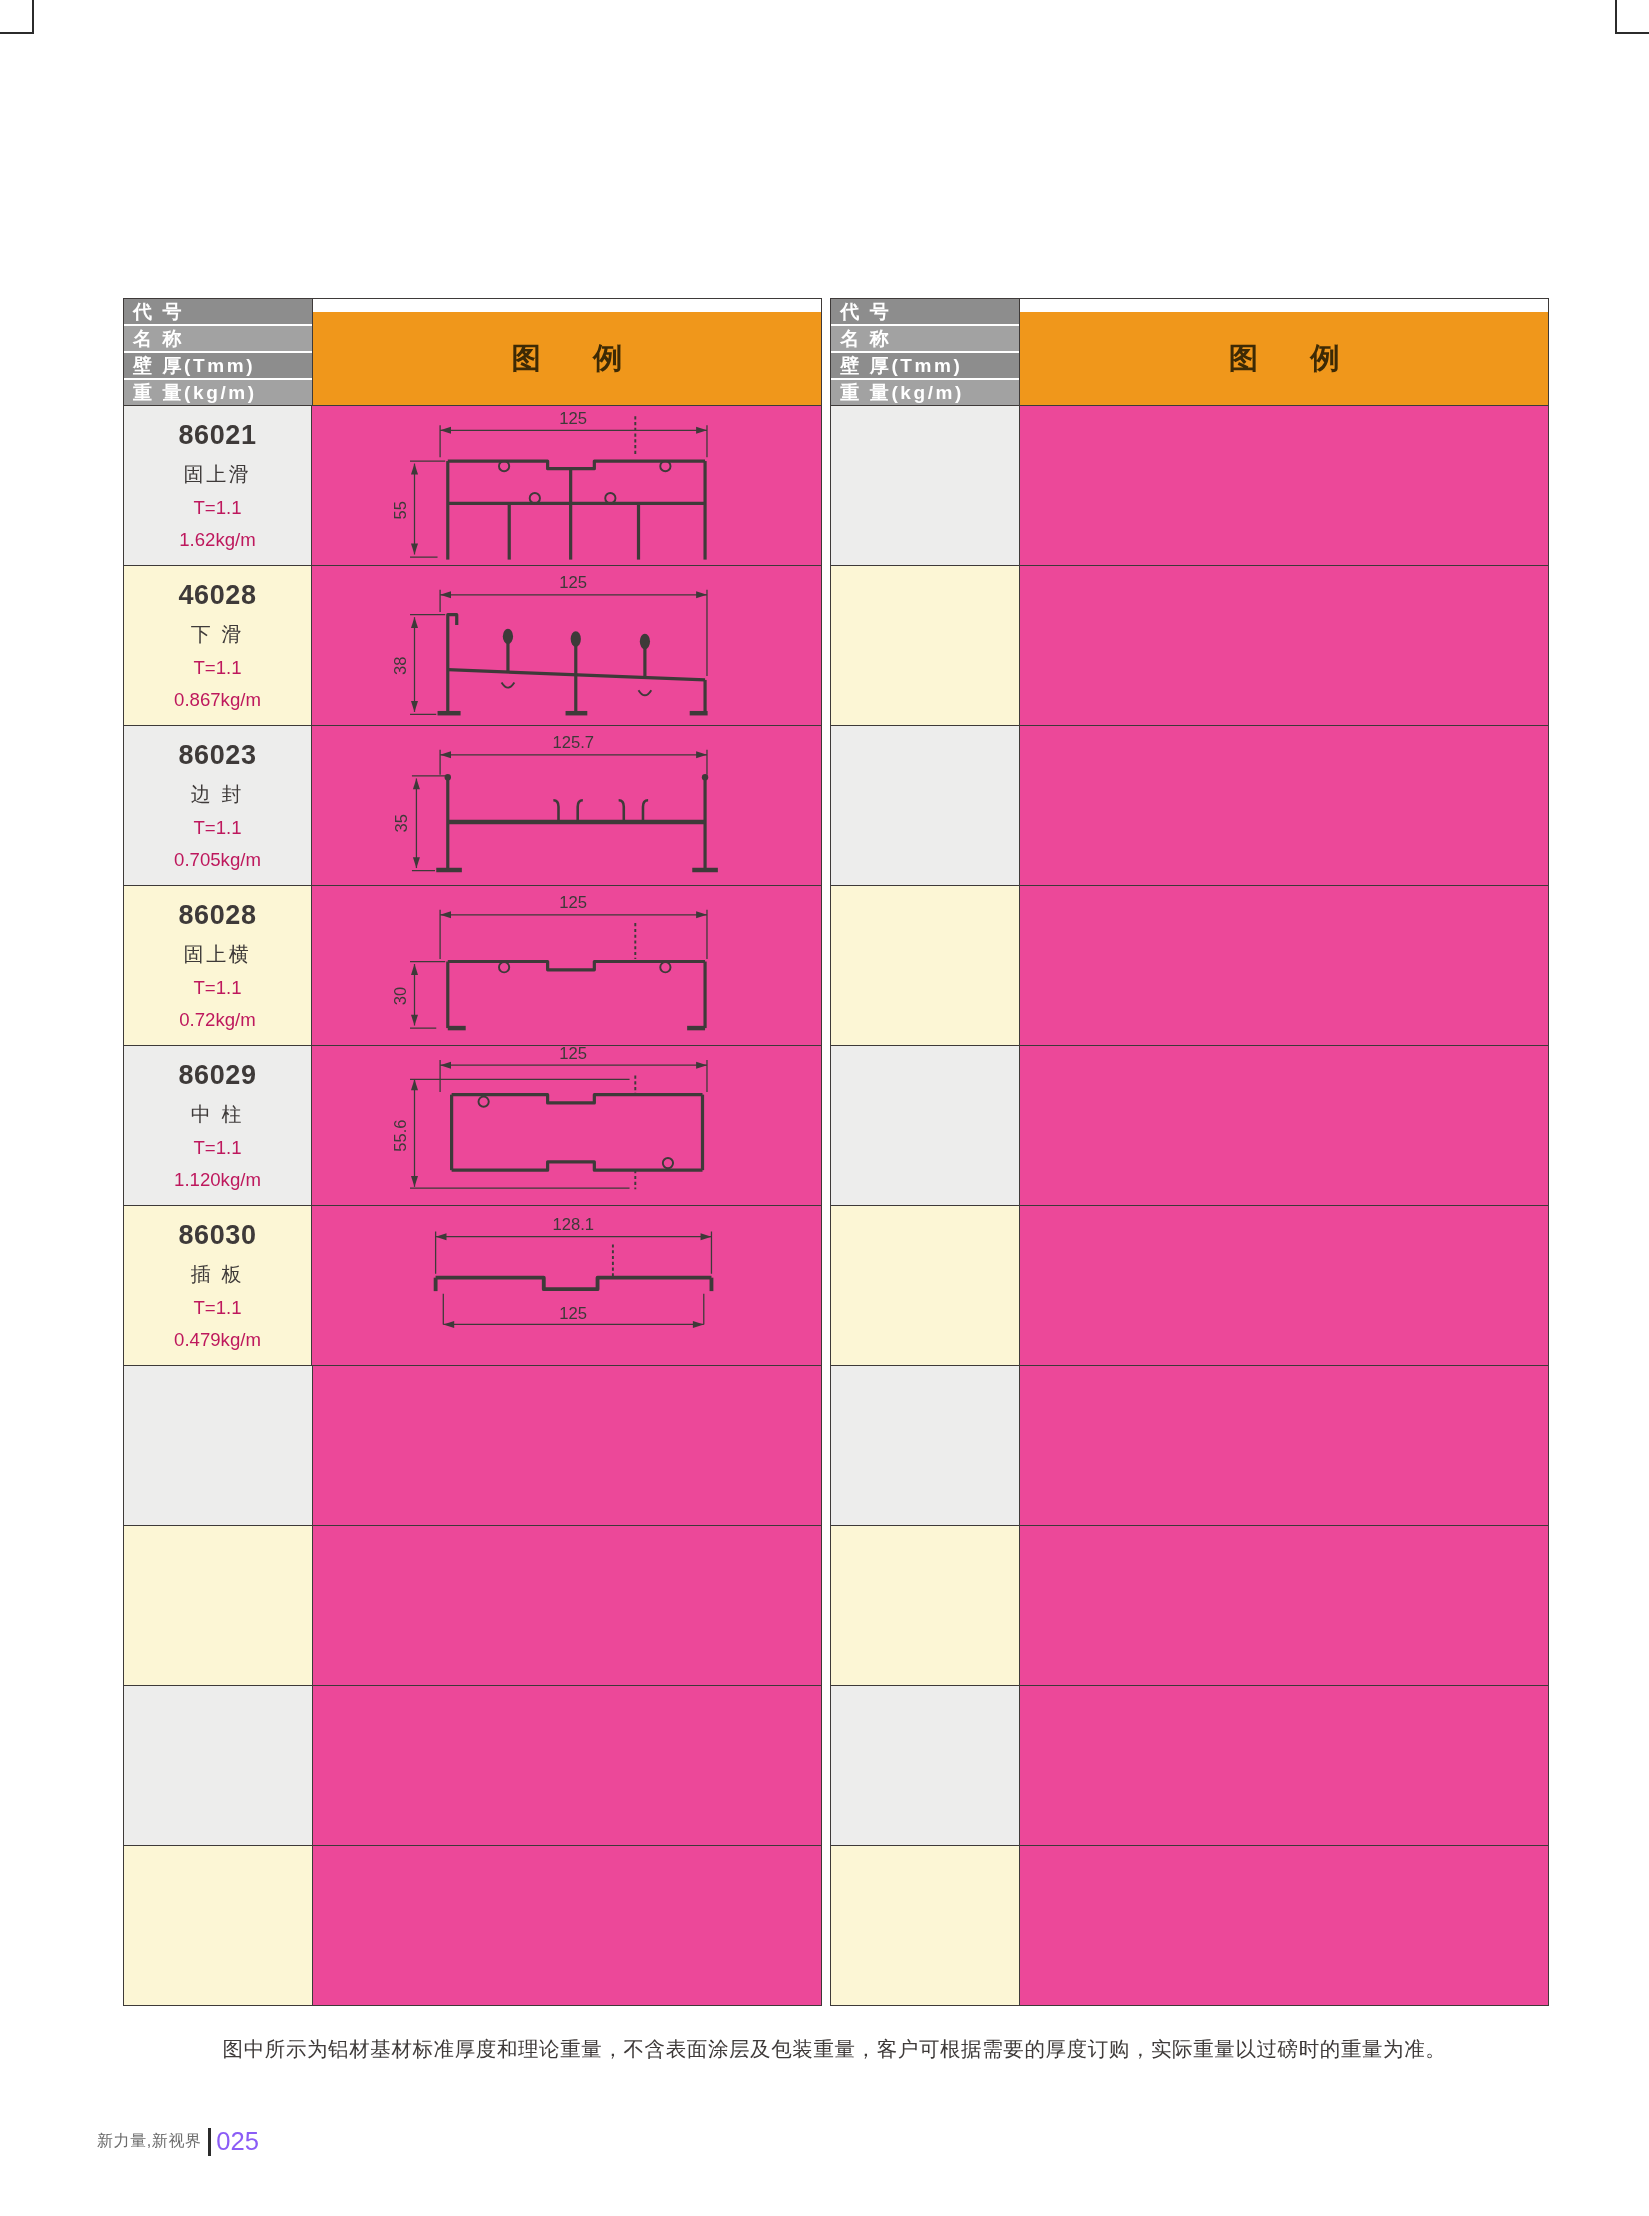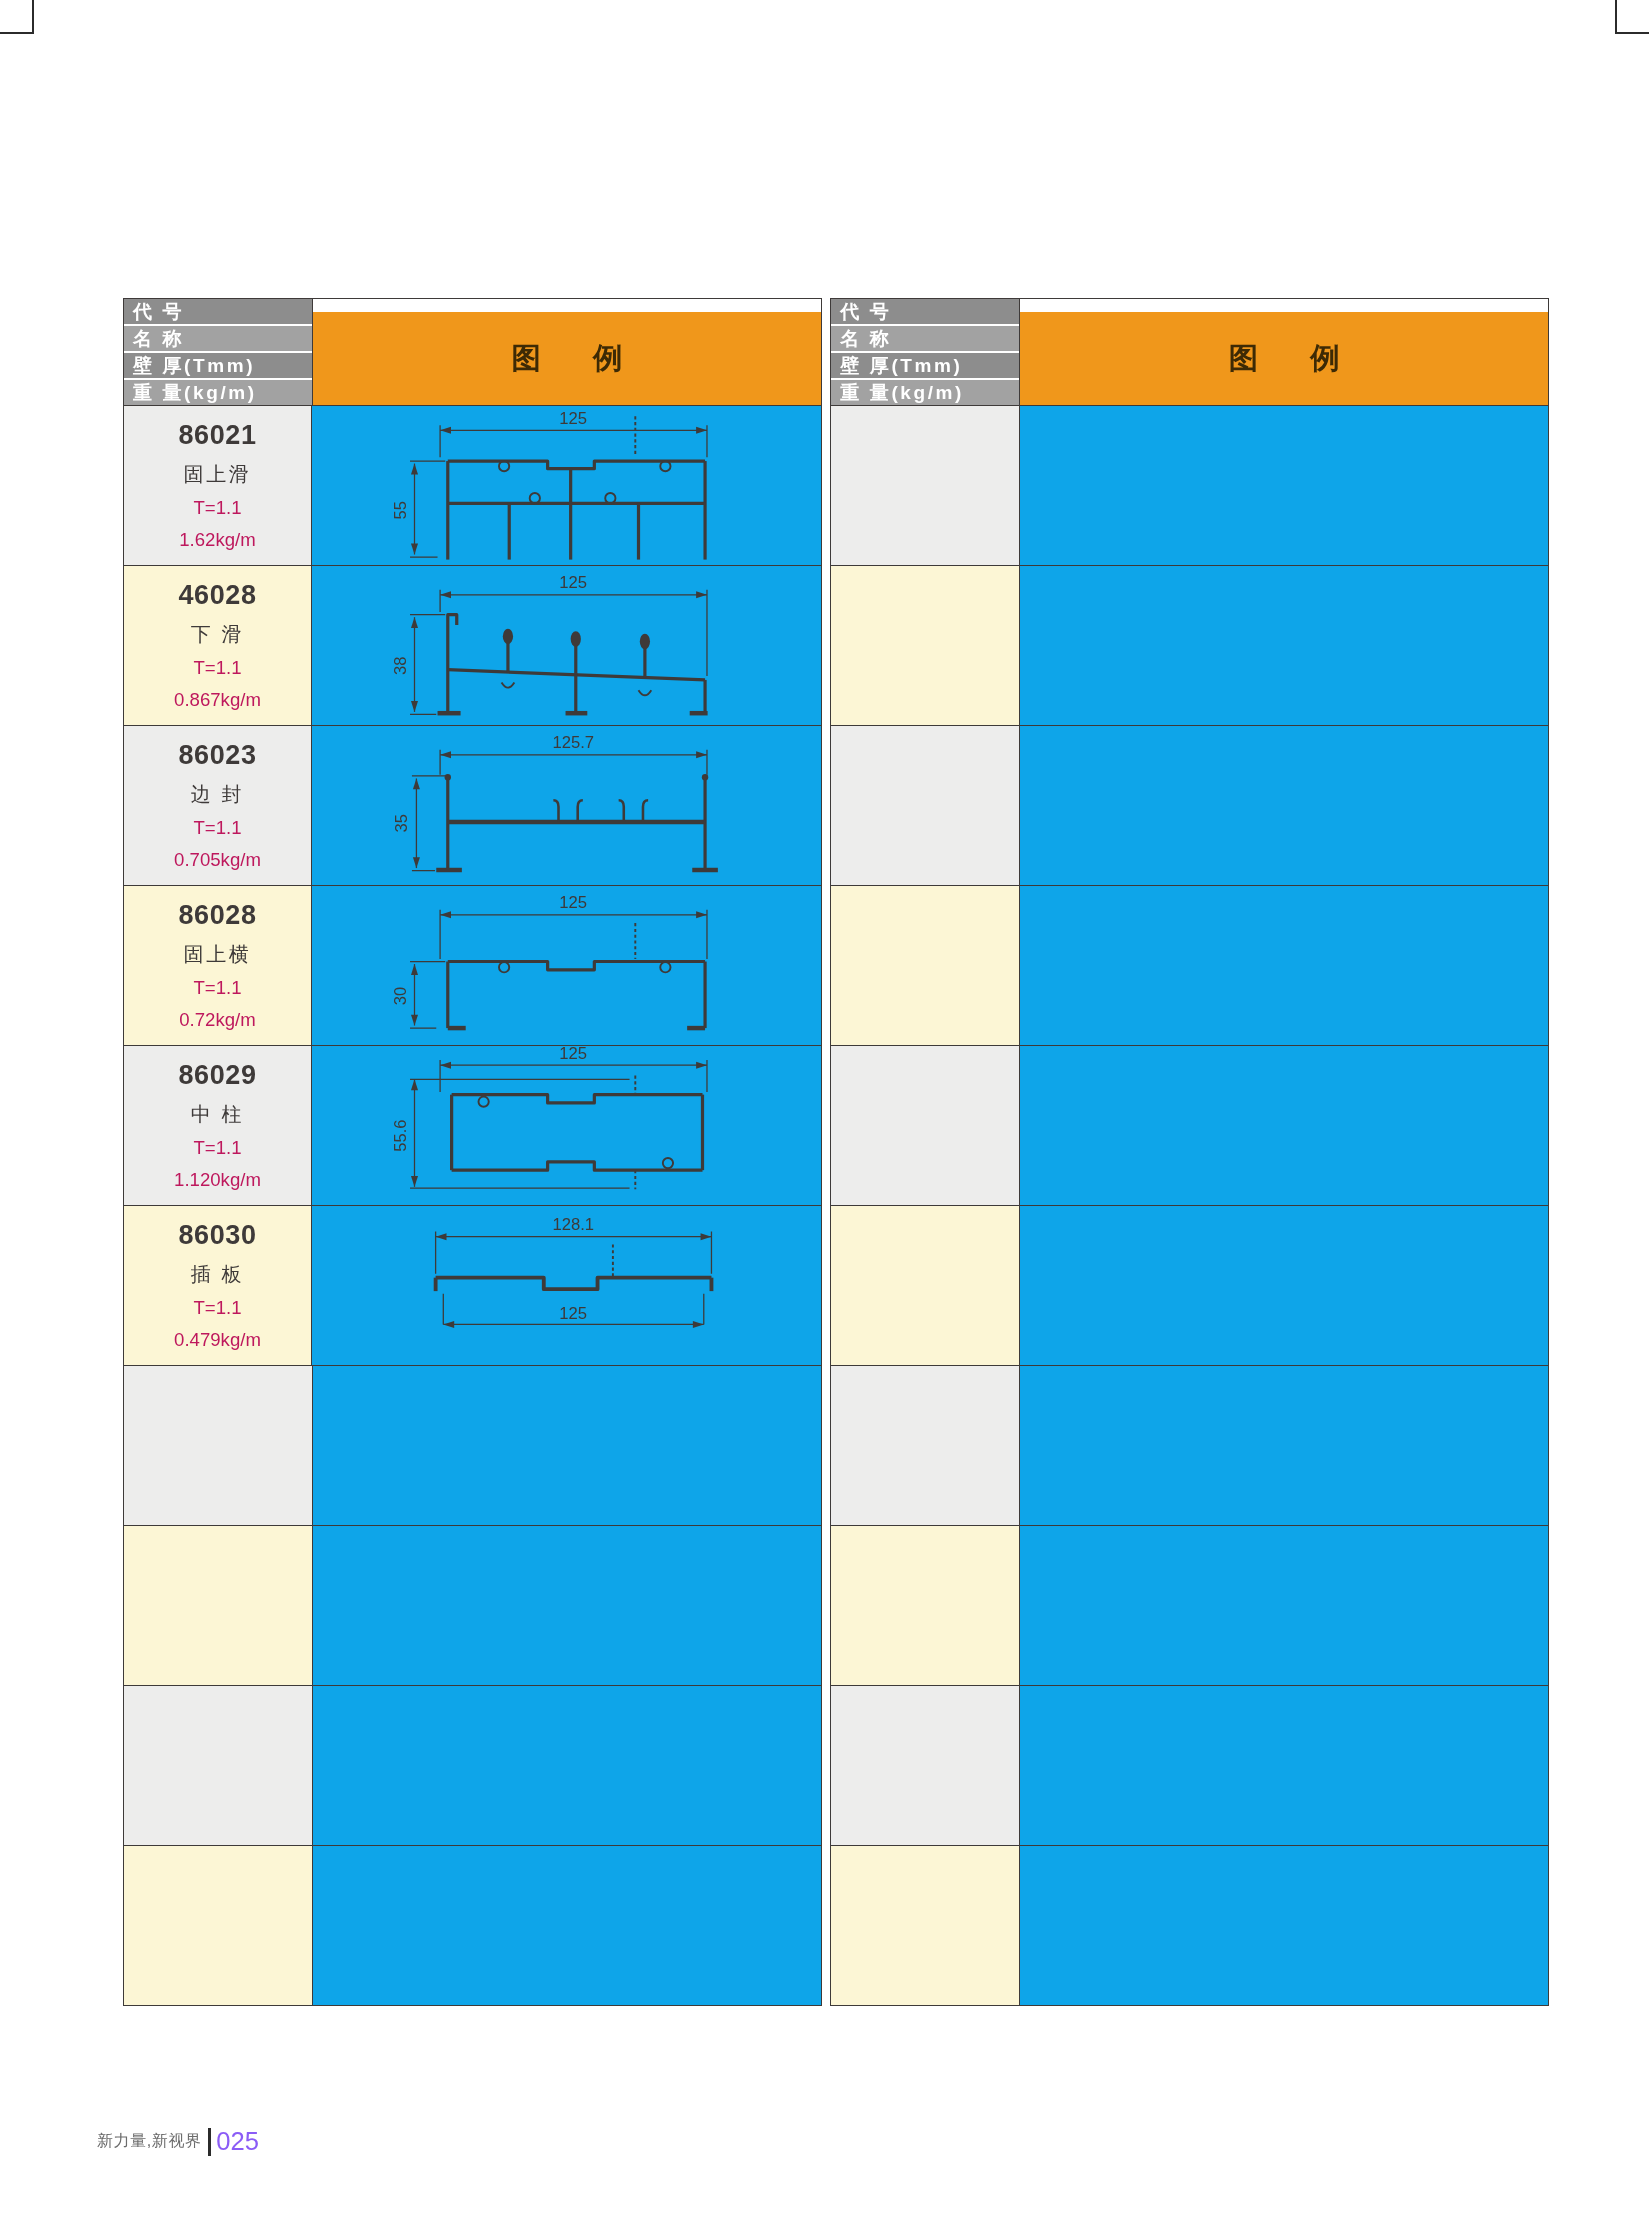--- a/index.html
+++ b/index.html
@@ -27,21 +27,21 @@
       color:#ffffff;font-weight:bold;font-size:19px;letter-spacing:2.6px;}
   .thead .labels .hrow:nth-child(odd){background:#8D8D8D;}
   .thead .labels .hrow:nth-child(even){background:#A2A2A2;}
   .thead .legend{flex:1;background:#F0971B;display:flex;align-items:center;justify-content:center;
       color:#3D2A05;font-size:29.4px;font-weight:bold;letter-spacing:22px;text-indent:22px;margin-top:13px;}
   .trow{display:flex;height:159px;border-top:1.3px solid #3E3A39;}
   .trow .lcell{width:188px;border-right:1.3px solid #3E3A39;display:flex;flex-direction:column;
       align-items:center;justify-content:center;gap:9.6px;text-align:center;}
   .trow .lcell.gray{background:#EDEDEC;}
   .trow .lcell.yellow{background:#FCF6D5;}
-  .trow .dcell{flex:1;background:#0ea5e9;position:relative;}
+  .trow .dcell{flex:1;background:#ec4899;position:relative;}
   .code{font-size:27px;font-weight:bold;color:#3E3A39;letter-spacing:0.6px;text-align:right;}
   .cname{font-size:20px;color:#3E3A39;letter-spacing:2.6px;}
   .cthk,.cwt{font-size:18.6px;color:#be185d;}
   svg text{font-family:"Liberation Sans",sans-serif;font-size:26px;fill:#3E3A39;}
   
   .note{position:absolute;left:123px;top:2035px;width:1423px;text-align:center;font-size:20.5px;color:#3E3A39;letter-spacing:0.6px;}
   .footer{position:absolute;left:97px;top:2127px;display:flex;align-items:center;justify-content:center;}
   .slogan{font-size:16px;color:#6b6b6b;letter-spacing:0.6px;}
   .fbar{width:3.2px;height:28px;background:#2b2b2b;margin:0 5.1px 0 6.4px;}
   .fpage{font-size:25.6px;font-weight:normal;color:#8b5cf6;}
@@ -386,20 +386,21 @@
         <div class="dcell"></div>
       </div>
       <div class="trow">
         <div class="lcell yellow"></div>
         <div class="dcell"></div>
       </div>
     </div>
 
   </div>
 
+  <div class="note">图中所示为铝材基材标准厚度和理论重量，不含表面涂层及包装重量，客户可根据需要的厚度订购，实际重量以过磅时的重量为准。</div>
 
   <div class="footer">
     <span class="slogan">新力量,新视界</span>
     <span class="fbar"></span>
     <span class="fpage">025</span>
   </div>
 
 </div>
 
 

